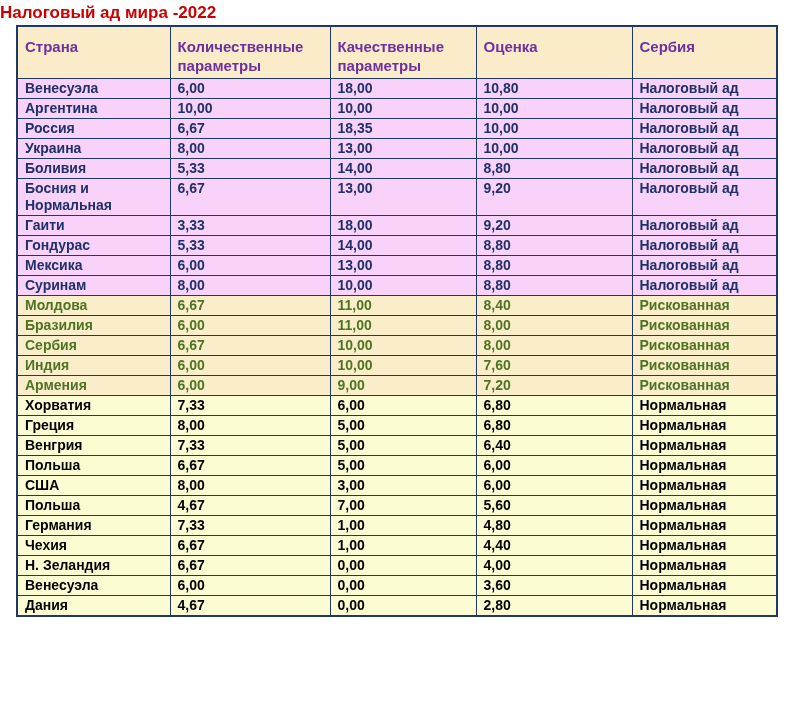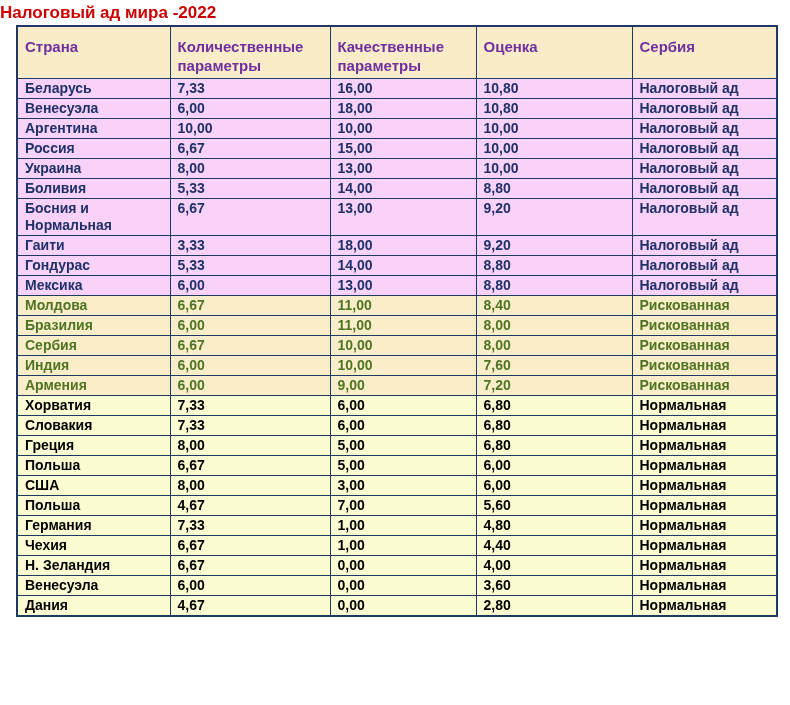--- a/index.html
+++ b/index.html
@@ -73,44 +73,37 @@
       <tr>
         <th>Страна</th>
         <th>Количественные параметры</th>
         <th>Качественные параметры</th>
         <th>Оценка</th>
         <th>Сербия</th>
       </tr>
     </thead>
     <tbody id="table-body">
         <tr class="row-hell">
-          <td>Беларусь</td>
-          <td>7,33</td>
-          <td>16,00</td>
-          <td>10,80</td>
-          <td>Налоговый ад</td>
-        </tr>
-        <tr class="row-hell">
           <td>Венесуэла</td>
           <td>6,00</td>
           <td>18,00</td>
           <td>10,80</td>
           <td>Налоговый ад</td>
         </tr>
         <tr class="row-hell">
           <td>Аргентина</td>
           <td>10,00</td>
           <td>10,00</td>
           <td>10,00</td>
           <td>Налоговый ад</td>
         </tr>
         <tr class="row-hell">
           <td>Россия</td>
           <td>6,67</td>
-          <td>15,00</td>
+          <td>18,35</td>
           <td>10,00</td>
           <td>Налоговый ад</td>
         </tr>
         <tr class="row-hell">
           <td>Украина</td>
           <td>8,00</td>
           <td>13,00</td>
           <td>10,00</td>
           <td>Налоговый ад</td>
         </tr>
@@ -142,20 +135,27 @@
           <td>8,80</td>
           <td>Налоговый ад</td>
         </tr>
         <tr class="row-hell">
           <td>Мексика</td>
           <td>6,00</td>
           <td>13,00</td>
           <td>8,80</td>
           <td>Налоговый ад</td>
         </tr>
+        <tr class="row-hell">
+          <td>Суринам</td>
+          <td>8,00</td>
+          <td>10,00</td>
+          <td>8,80</td>
+          <td>Налоговый ад</td>
+        </tr>
         <tr class="row-risky">
           <td>Молдова</td>
           <td>6,67</td>
           <td>11,00</td>
           <td>8,40</td>
           <td>Рискованная</td>
         </tr>
         <tr class="row-risky">
           <td>Бразилия</td>
           <td>6,00</td>
@@ -185,31 +185,31 @@
           <td>Рискованная</td>
         </tr>
         <tr class="row-normal">
           <td>Хорватия</td>
           <td>7,33</td>
           <td>6,00</td>
           <td>6,80</td>
           <td>Нормальная</td>
         </tr>
         <tr class="row-normal">
-          <td>Словакия</td>
-          <td>7,33</td>
-          <td>6,00</td>
-          <td>6,80</td>
-          <td>Нормальная</td>
-        </tr>
-        <tr class="row-normal">
           <td>Греция</td>
           <td>8,00</td>
           <td>5,00</td>
           <td>6,80</td>
+          <td>Нормальная</td>
+        </tr>
+        <tr class="row-normal">
+          <td>Венгрия</td>
+          <td>7,33</td>
+          <td>5,00</td>
+          <td>6,40</td>
           <td>Нормальная</td>
         </tr>
         <tr class="row-normal">
           <td>Польша</td>
           <td>6,67</td>
           <td>5,00</td>
           <td>6,00</td>
           <td>Нормальная</td>
         </tr>
         <tr class="row-normal">

